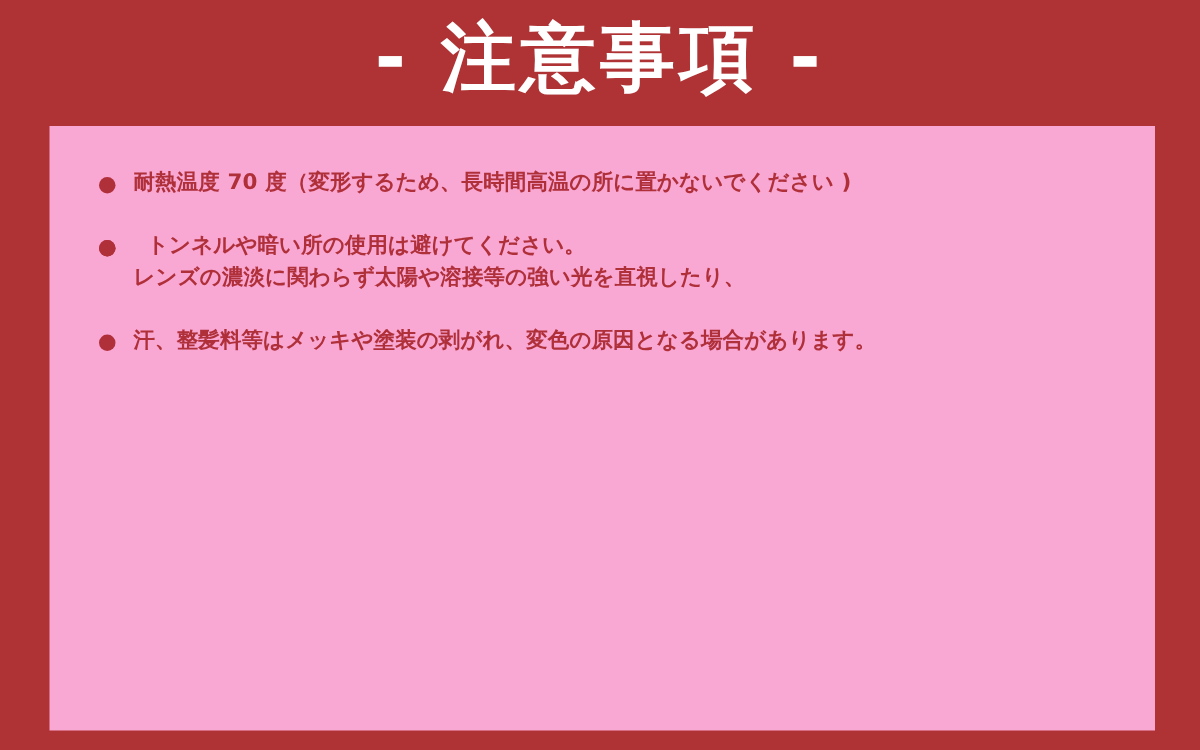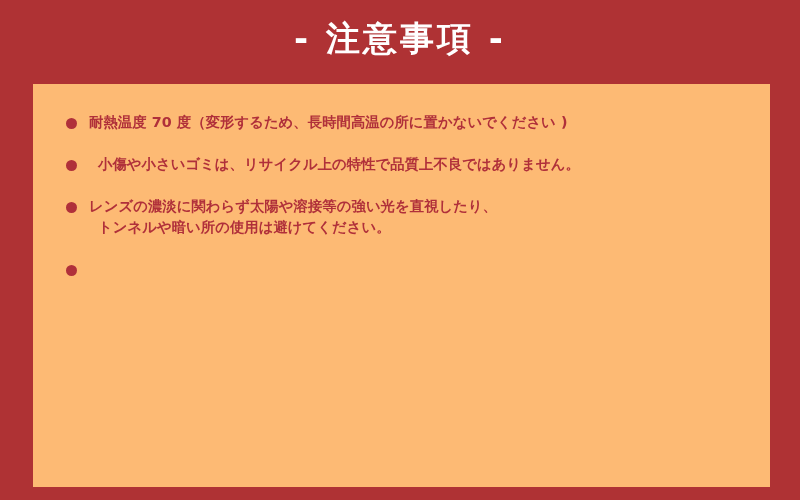--- a/index.html
+++ b/index.html
@@ -23,34 +23,34 @@
     overflow: hidden;
   }
 
   .notice-title {
     position: absolute;
     left: 0;
     top: 12px;
     width: 800px;
     text-align: center;
     color: #ffffff;
-    font-size: 34px;
+    font-size: 50px;
     line-height: 52px;
     font-weight: 700;
     letter-spacing: 3px;
     white-space: nowrap;
   }
 
   .notice-panel {
     position: absolute;
     left: 33px;
     top: 84px;
     width: 737px;
     height: 403px;
-    background: #fdba74;
+    background: #f9a8d4;
     box-sizing: border-box;
   }
 
   .notice-list {
     position: absolute;
     left: 33px;
     top: 28px;
     right: 12px;
   }
 
@@ -99,31 +99,31 @@
   <div class="notice-panel">
     <div class="notice-list">
 
       <div class="notice-item">
         <span class="bullet-icon"></span>
         <span class="notice-line">耐熱温度 70 度（変形するため、長時間高温の所に置かないでください )</span>
       </div>
 
       <div class="notice-item">
         <span class="bullet-icon"></span>
-        <span class="notice-line cont">小傷や小さいゴミは、リサイクル上の特性で品質上不良ではありません。</span>
       </div>
 
 
 
       <div class="notice-item">
         <span class="bullet-icon"></span>
+        <span class="notice-line cont">トンネルや暗い所の使用は避けてください。</span>
         <span class="notice-line">レンズの濃淡に関わらず太陽や溶接等の強い光を直視したり、</span>
-        <span class="notice-line cont">トンネルや暗い所の使用は避けてください。</span>
       </div>
 
 
       <div class="notice-item">
         <span class="bullet-icon"></span>
+        <span class="notice-line">汗、整髪料等はメッキや塗装の剥がれ、変色の原因となる場合があります。</span>
       </div>
 
     </div>
   </div>
 </div>
 
 </body></html>

